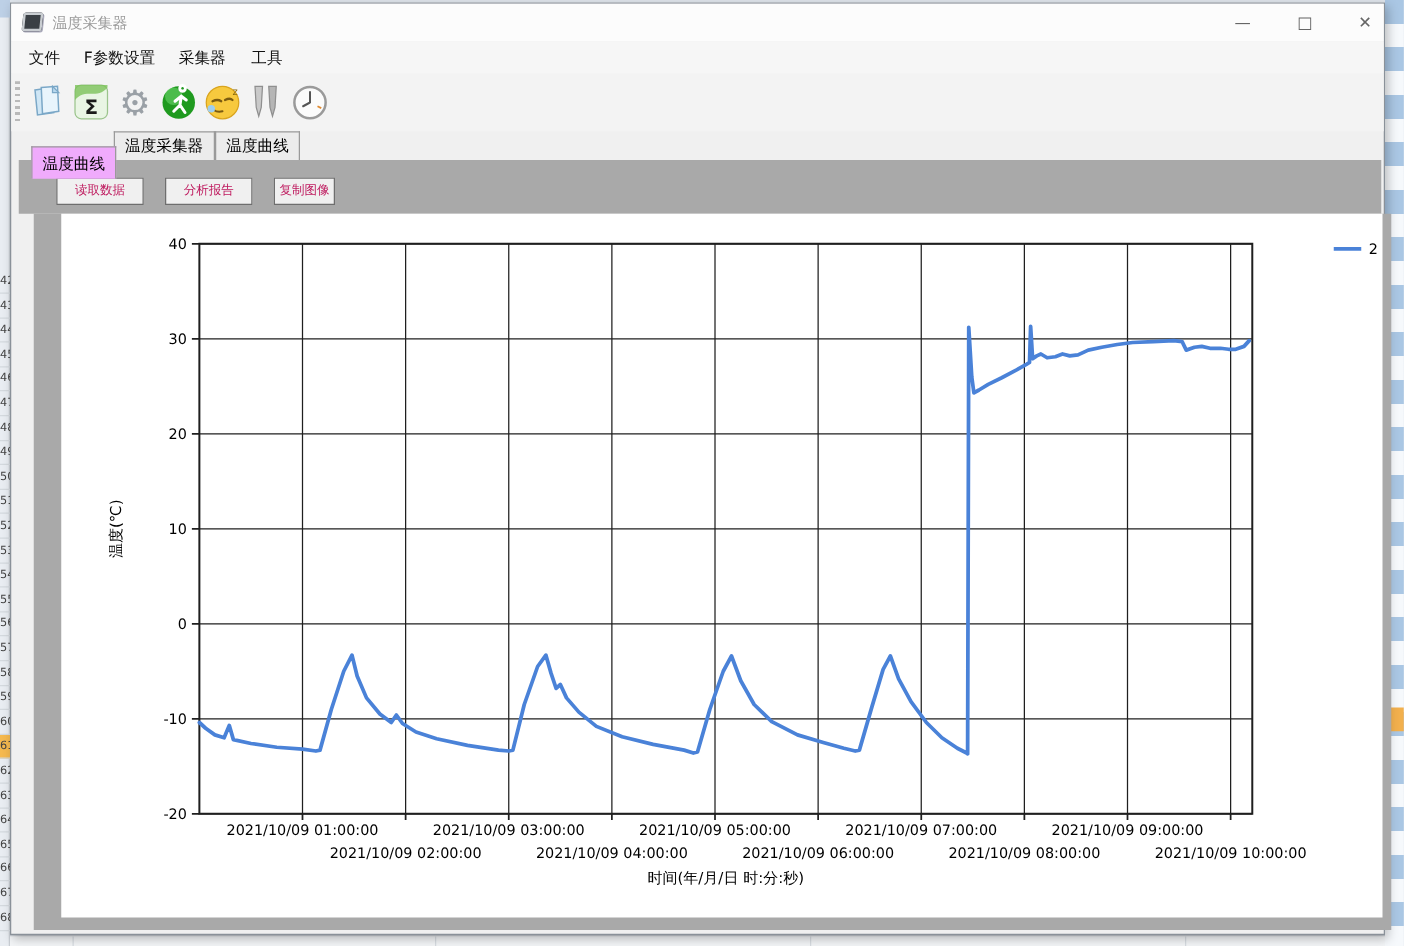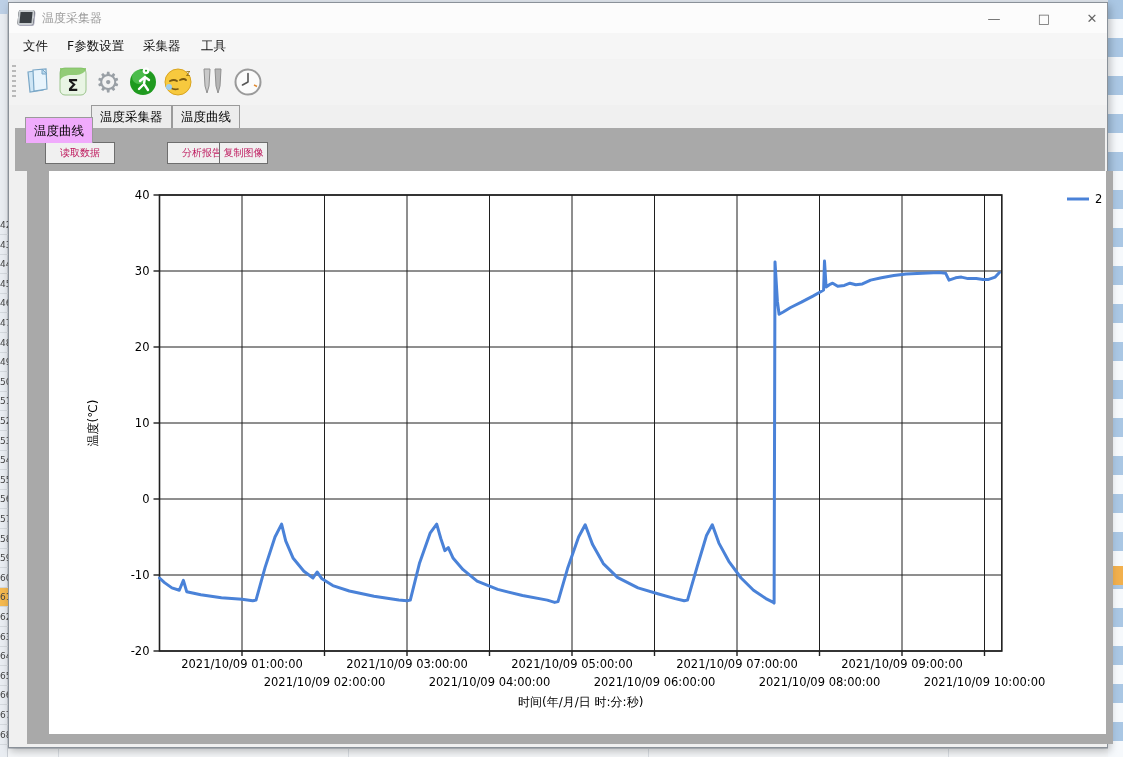--- a/index.html
+++ b/index.html
@@ -42,21 +42,21 @@
   
   .tab { position:absolute; top:102px; height:23px; line-height:22px; font-size:12.5px;
     color:#000; padding:0 8px; background:#ececec; border:1px solid #9a9a9a; border-bottom:none; }
   .tab.active { background:#f0abfc; top:114px; height:26px; line-height:25px; z-index:3; }
 
   
   #band { left:6px; top:125px; width:1090px; height:43px; background:#a9a9a9; }
   .cmd-btn { position:absolute; top:14px; height:22px; background:#f0f0f0; border:1px solid #6e6e6e;
     font-size:10px; color:#be185d; text-align:center; line-height:20px; font-family:inherit; }
   #btn-read { left:30px;  width:70px; }
-  #btn-analyze { left:117px; width:70px;margin-left:35px; }
+  #btn-analyze { left:117px; width:70px; }
   #btn-copy { left:204px; width:49px; }
 
   #chart-frame { left:18px; top:168px; width:1086px; height:573px; background:#a9a9a9;
     padding:0 7px 10px 22px; }
   #chart-panel { position:relative; width:100%; height:563px; background:#ffffff; }
   #chart-svg { position:absolute; left:0; top:0; }
   #chart-svg text { font-family:"DejaVu Sans","Liberation Sans",sans-serif; }
 </style>
 </head>
 <body>

